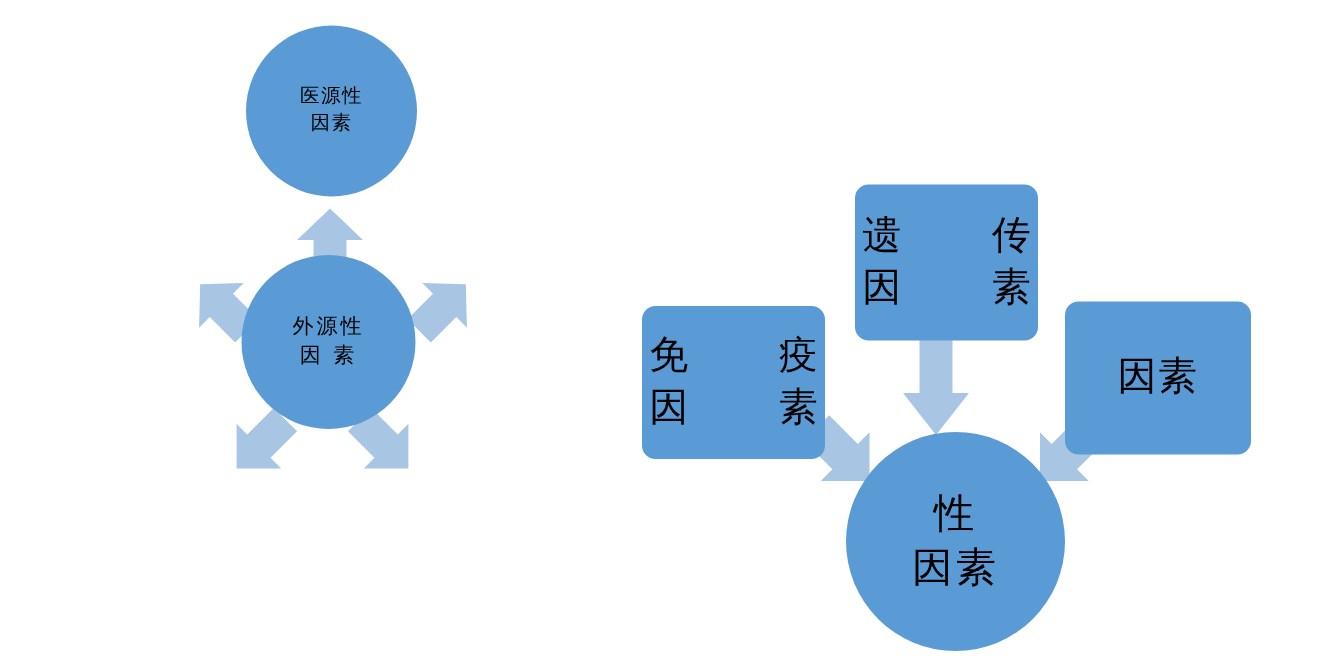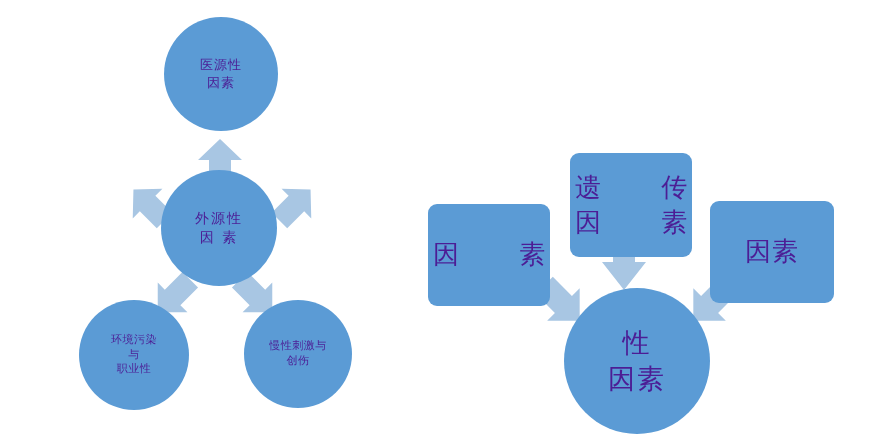--- a/index.html
+++ b/index.html
@@ -14,21 +14,21 @@
     position: relative;
     width: 891px;
     height: 437px;
     background: #ffffff;
     overflow: hidden;
   }
   .node {
     position: absolute;
     box-sizing: border-box;
     background: #5B9BD5;
-    color: #4c1d95;
+    color: #000000;
     display: flex;
     flex-direction: column;
     align-items: center;
     justify-content: center;
     text-align: center;
     line-height: 1.35;
     z-index: 3;
   }
   .circle { border-radius: 50%; }
   .rbox  { border-radius: 9px; }
@@ -123,37 +123,29 @@
     <span class="ln t-mid">因素</span>
   </div>
 
 
 
   <div class="node circle" style="left:161px; top:170px; width:116px; height:116px;">
     <span class="ln t-center">外源性</span>
     <span class="ln t-center">因 素</span>
   </div>
 
-  <div class="node circle" style="left:79px; top:300px; width:110px; height:110px;">
-    <span class="ln t-small">环境污染</span>
-    <span class="ln t-small">与</span>
-    <span class="ln t-small">职业性</span>
-  </div>
 
-  <div class="node circle" style="left:244px; top:300px; width:108px; height:108px;">
-    <span class="ln t-small">慢性刺激与</span>
-    <span class="ln t-small">创伤</span>
-  </div>
 
-  <div class="node rbox" style="left:570px; top:123px; width:122px; height:104px; padding:4px 8px;margin-top:30px;">
+  <div class="node rbox" style="left:570px; top:123px; width:122px; height:104px; padding:4px 8px;">
     <span class="ln t-boxsp">遗  传</span>
     <span class="ln t-boxsp">因  素</span>
   </div>
 
   <div class="node rbox" style="left:428px; top:204px; width:122px; height:102px; padding:4px 8px;">
+    <span class="ln t-boxsp">免  疫</span>
     <span class="ln t-boxsp">因  素</span>
   </div>
 
   <div class="node rbox" style="left:710px; top:201px; width:124px; height:102px; padding:4px 6px;">
     <span class="ln t-box">因素</span>
   </div>
 
   <div class="node circle" style="left:564px; top:288px; width:146px; height:146px;">
     <span class="ln t-big">性</span>
     <span class="ln t-big">因素</span>

